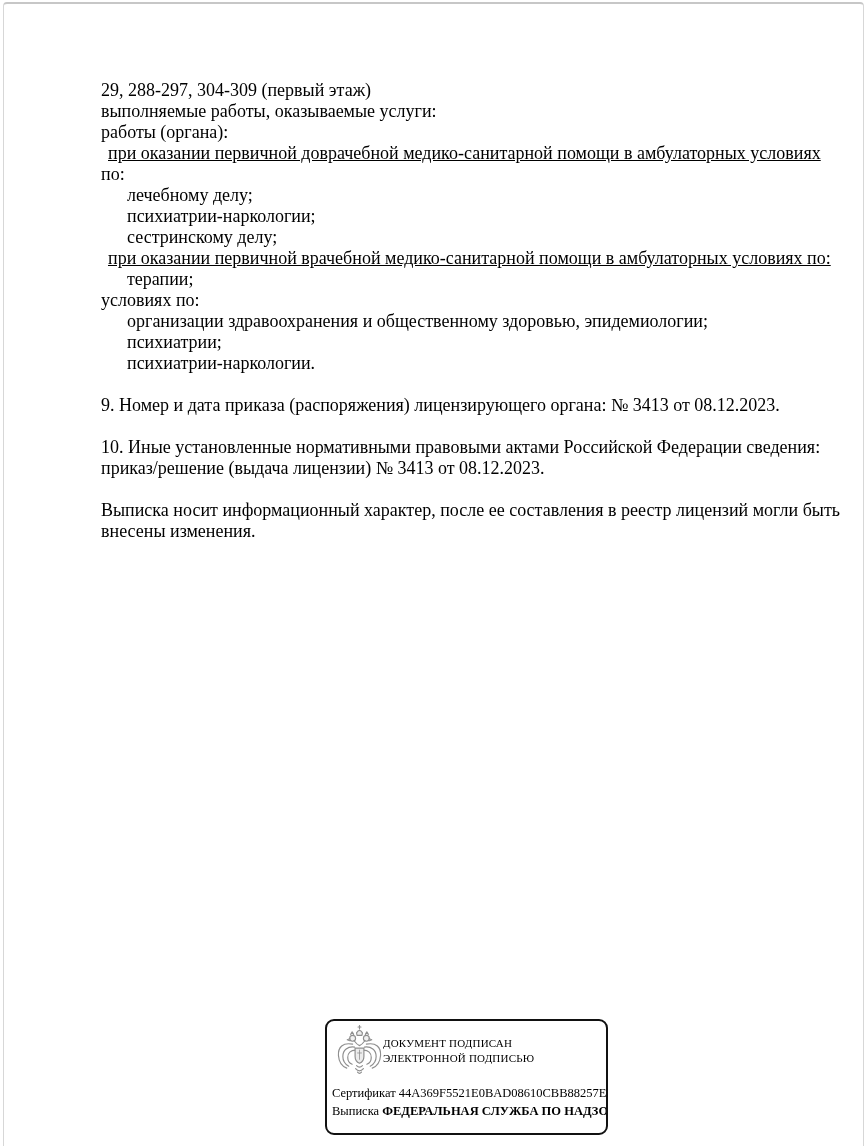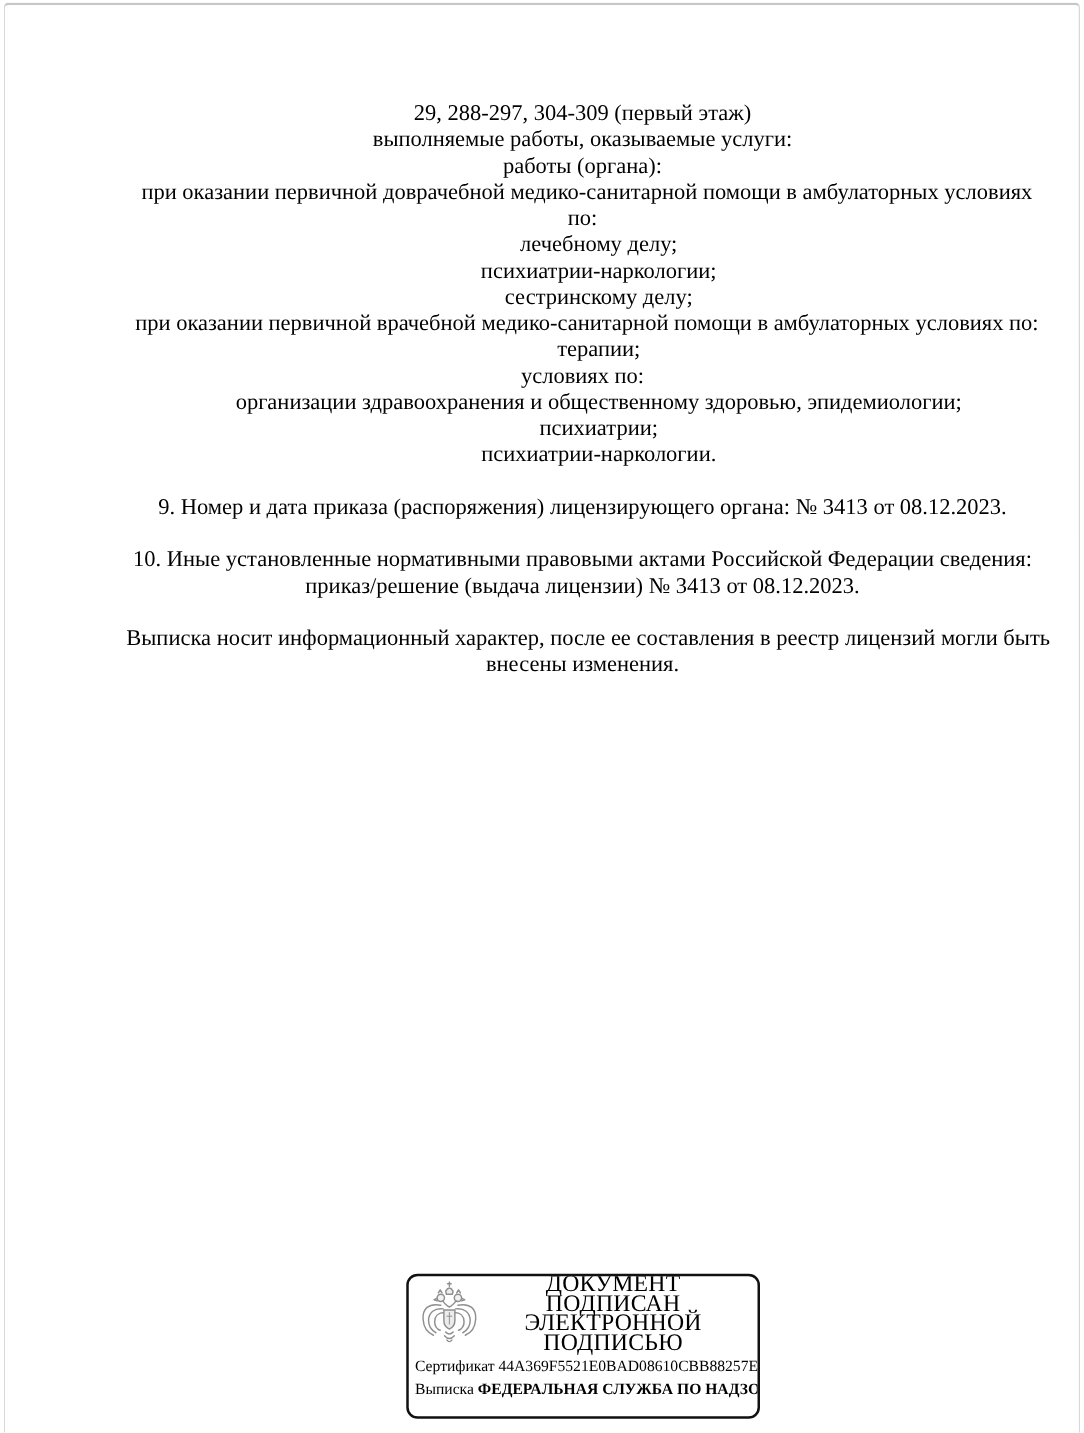--- a/index.html
+++ b/index.html
@@ -5,30 +5,30 @@
   html,body{margin:0;padding:0;background:#ffffff;}
   body{width:867px;height:1146px;position:relative;overflow:hidden;
        font-family:"Liberation Serif",serif;color:#000;}
   .page{position:absolute;left:3px;right:3px;top:2px;bottom:-12px;
         background:#fff;
         border-top:2px solid #c7c7c7;
         border-left:1px solid #d7d7d7;
         border-right:1px solid #d7d7d7;
         border-radius:4px 4px 0 0;}
   .doc-text{position:absolute;left:97px;top:76px;width:730px;
-            font-size:18px;line-height:21px;color:#000;text-align:center;}
+            font-size:18px;line-height:21px;color:#000;}
   .line{min-height:21px;white-space:pre;}
-  .ind1{padding-left:7px;}
+  .ind1{padding-left:7px;text-decoration:underline;}
   .ind2{padding-left:26px;}
   .stamp{position:absolute;left:321px;top:1015px;width:283px;height:116px;
          border:2px solid #111;border-radius:9px;background:#fff;
          box-sizing:border-box;overflow:hidden;}
   .stamp-top{display:flex;align-items:center;height:59px;padding:3px 8px 0 9px;box-sizing:border-box;}
   .emblem{width:47px;height:54px;flex:0 0 auto;}
-  .stamp-title{flex:1;text-align:center;font-size:19px;line-height:15.5px;
+  .stamp-title{flex:1;font-size:11px;line-height:15.5px;
                color:#000;letter-spacing:.2px;padding-bottom:2px;}
   .stamp-fields{padding:4px 0 0 5px;font-size:12.5px;line-height:18px;white-space:nowrap;}
   .stamp-line{white-space:nowrap;}
   .owner-value{font-weight:bold;}
 </style>
 </head>
 <body>
 
 <div class="page">
 

